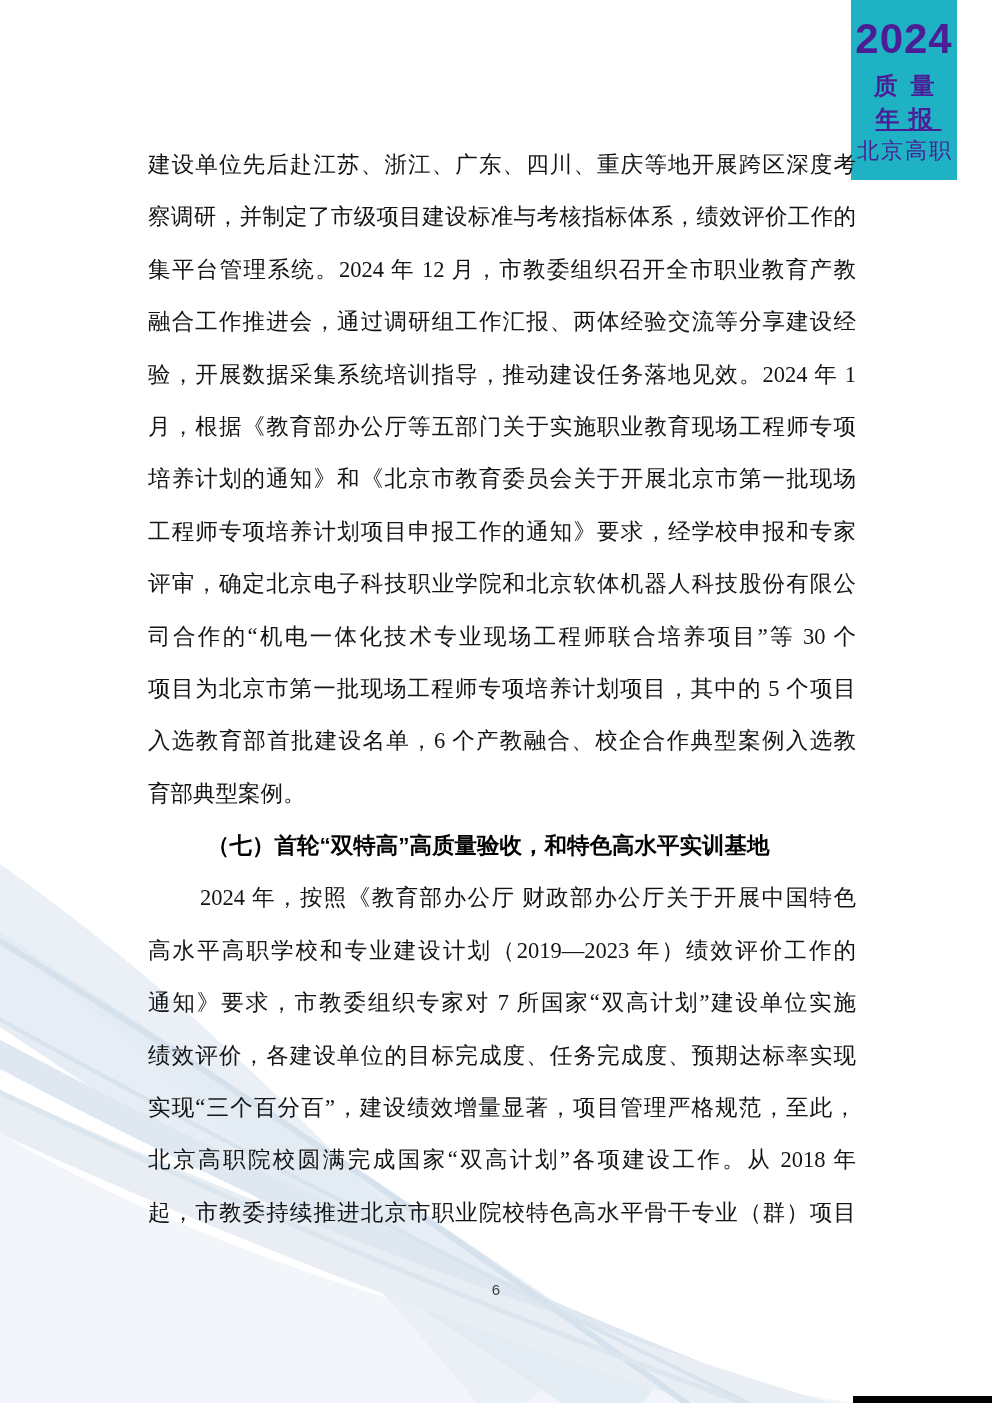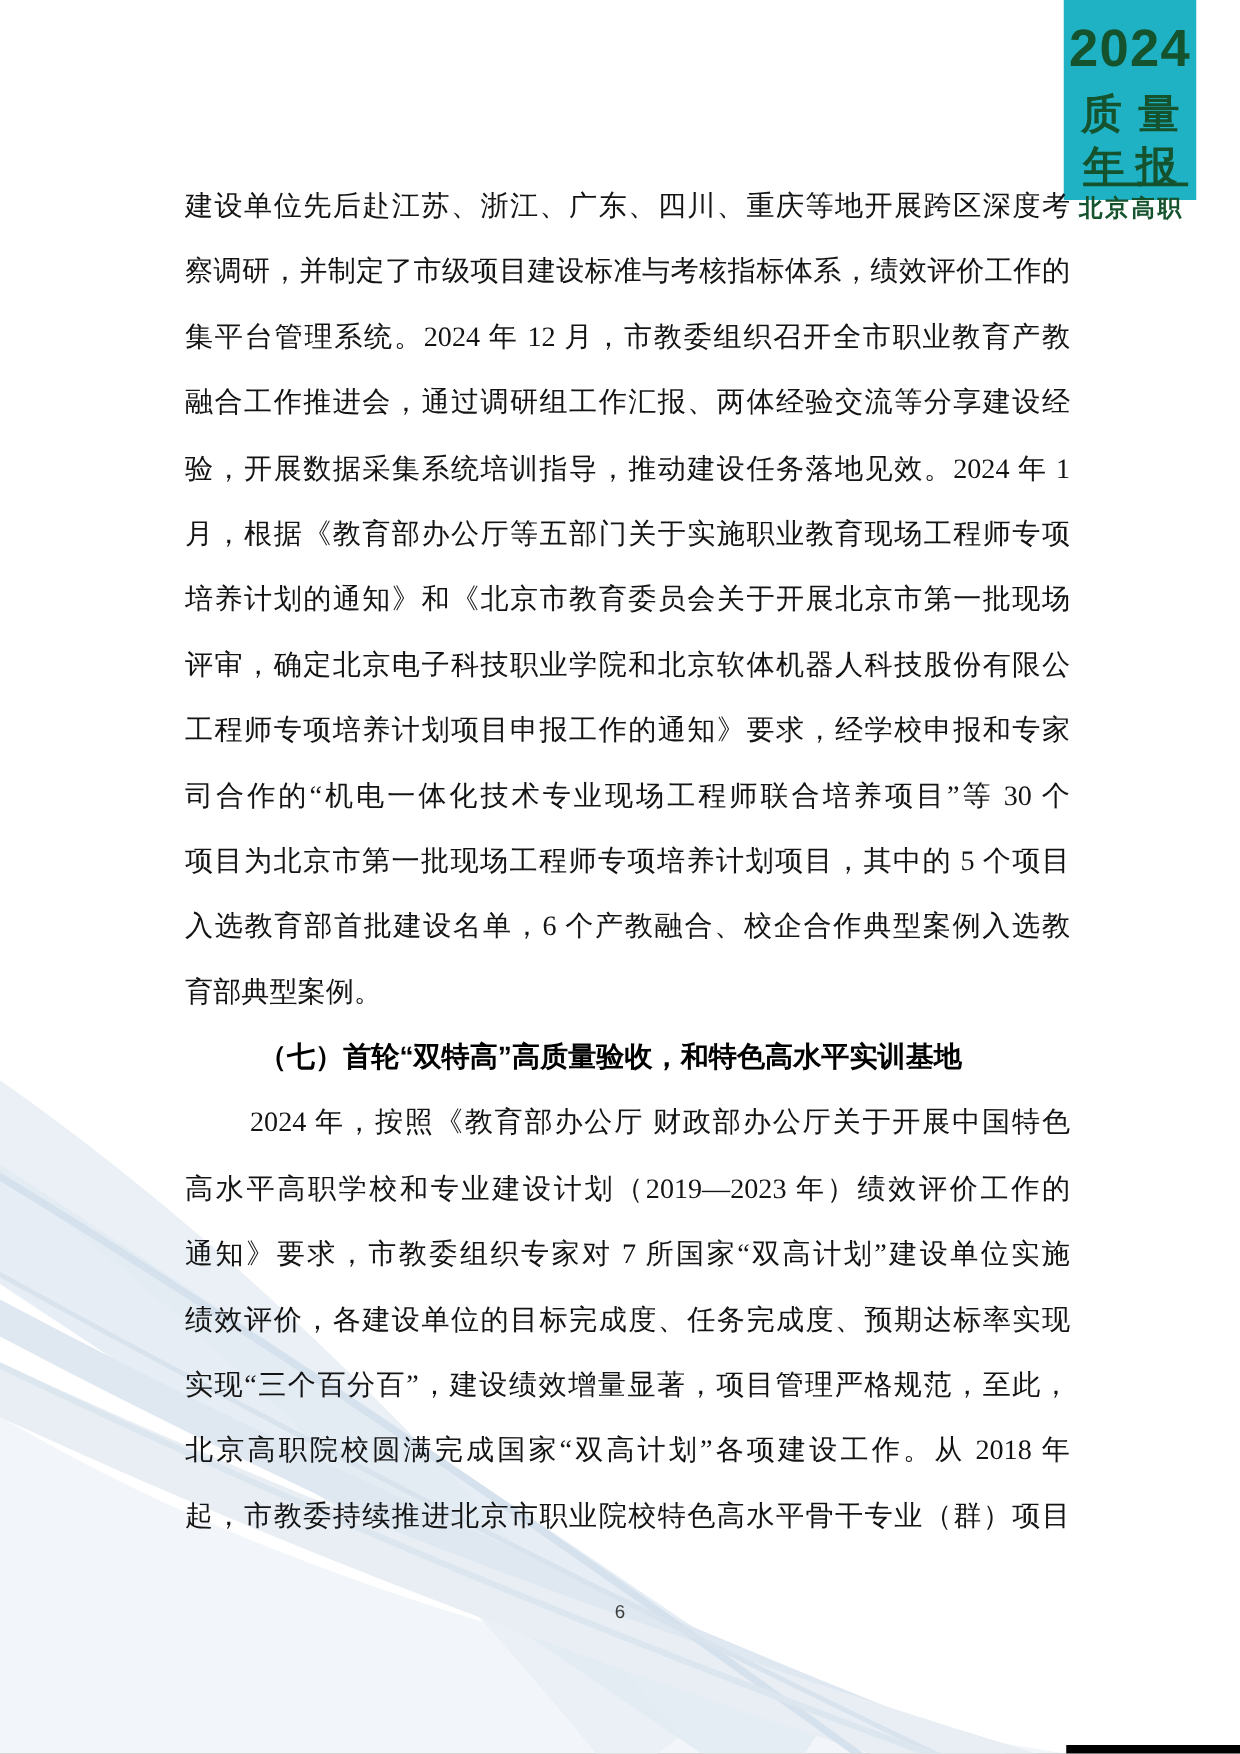--- a/index.html
+++ b/index.html
@@ -7,37 +7,37 @@
     position:relative; width:992px; height:1403px; margin:0 auto;
     background:#ffffff; overflow:hidden;
     font-family:"Liberation Serif", serif; color:#141414;
   }
 
   
   .watermark { position:absolute; left:0; bottom:0; width:853px; height:570px; pointer-events:none; }
 
   
   .badge {
-    position:absolute; top:0; left:851px; width:106px; height:160px;
-    background:#1fb1c4; color:#14532d;
+    position:absolute; top:0; left:851px; width:106px; height:180px;
+    background:#1fb1c4; color:#4c1d95;
     display:flex; flex-direction:column; align-items:center; text-align:center;
   }
   .badge-year {
     font-family:"Liberation Sans", sans-serif; font-weight:bold;
     font-size:42px; line-height:1; margin-top:18px; letter-spacing:1px;
   }
   .badge-t1, .badge-t2 {
     font-family:"Liberation Sans", sans-serif; font-weight:bold;
-    font-size:33px; line-height:1;
+    font-size:24px; line-height:1;
   }
   .badge-t1 { margin-top:14px; letter-spacing:13px; padding-left:13px; }
   .badge-t2 { margin-top:9px;  letter-spacing:9px;  padding-left:9px;text-decoration:underline; }
   .badge-sub {
-    font-family:"Liberation Sans", sans-serif; font-weight:bold;
-    font-size:19px; line-height:1; margin-top:9px; letter-spacing:2px; padding-left:2px;
+    font-family:"Liberation Sans", sans-serif; font-weight:normal;
+    font-size:22px; line-height:1; margin-top:9px; letter-spacing:2px; padding-left:2px;
   }
 
   
   .content { position:absolute; left:148px; top:139px; width:708px; }
   .line {
     height:52.4px; line-height:52.4px; font-size:22.5px;
     text-align:justify; text-align-last:justify;
     overflow:hidden; white-space:normal;
   }
   .para1 .line:last-child { text-align-last:left; }
@@ -80,22 +80,22 @@
 
   <div class="content">
     <div class="para1">
         <div class="line">建设单位先后赴江苏、浙江、广东、四川、重庆等地开展跨区深度考</div>
         <div class="line">察调研，并制定了市级项目建设标准与考核指标体系，绩效评价工作的</div>
         <div class="line">集平台管理系统。2024 年 12 月，市教委组织召开全市职业教育产教</div>
         <div class="line">融合工作推进会，通过调研组工作汇报、两体经验交流等分享建设经</div>
         <div class="line">验，开展数据采集系统培训指导，推动建设任务落地见效。2024 年 1</div>
         <div class="line">月，根据《教育部办公厅等五部门关于实施职业教育现场工程师专项</div>
         <div class="line">培养计划的通知》和《北京市教育委员会关于开展北京市第一批现场</div>
+        <div class="line">工程师专项培养计划项目申报工作的通知》要求，经学校申报和专家</div>
         <div class="line">评审，确定北京电子科技职业学院和北京软体机器人科技股份有限公</div>
-        <div class="line">工程师专项培养计划项目申报工作的通知》要求，经学校申报和专家</div>
         <div class="line">司合作的“机电一体化技术专业现场工程师联合培养项目”等 30 个</div>
         <div class="line">项目为北京市第一批现场工程师专项培养计划项目，其中的 5 个项目</div>
         <div class="line">入选教育部首批建设名单，6 个产教融合、校企合作典型案例入选教</div>
         <div class="line">育部典型案例。</div>
       </div>
     <div class="heading-line">（七）首轮“双特高”高质量验收，和特色高水平实训基地</div>
     <div class="para2">
         <div class="line">2024 年，按照《教育部办公厅 财政部办公厅关于开展中国特色</div>
         <div class="line">高水平高职学校和专业建设计划（2019—2023 年）绩效评价工作的</div>
         <div class="line">通知》要求，市教委组织专家对 7 所国家“双高计划”建设单位实施</div>

